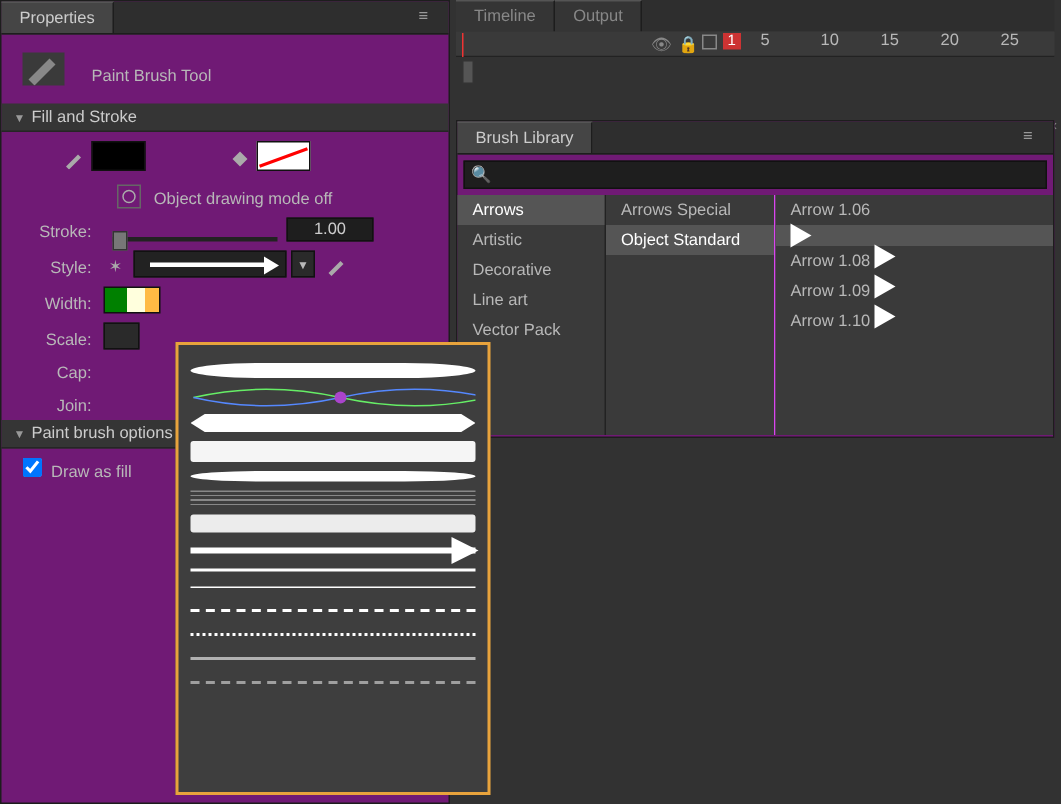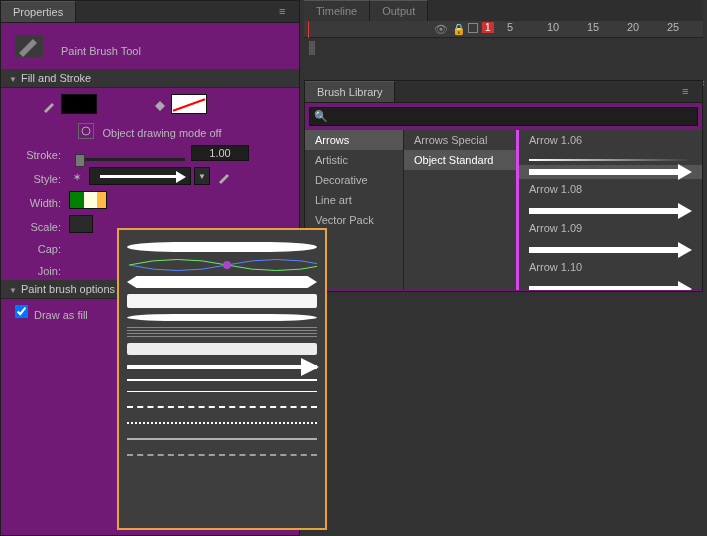--- a/index.html
+++ b/index.html
@@ -15,21 +15,21 @@
 input[type=text]{background:#1e1e1e;border:1px solid #111;color:#ccc;padding:1px 4px;width:48px;font-size:11px;text-align:center}
 .swatch{width:34px;height:18px;border:1px solid #111;display:inline-block;margin:0 4px}
 .swatch.black{background:#000}
 .swatch.nofill{background:#fff;position:relative}
 .swatch.nofill::after{content:"";position:absolute;left:0;right:0;top:50%;border-top:2px solid red;transform:rotate(-20deg)}
 .icon{width:16px;height:16px;display:inline-flex;align-items:center;justify-content:center;color:#aaa}
 .chk{margin-right:6px}
 .listcol{background:#3a3a3a}
 .listitem{padding:4px 10px;cursor:default}
 .listitem.sel{background:#555;color:#fff}
-.brushitem{padding:4px 10px;display:flex;flex-direction:column;gap:13px}
+.brushitem{padding:4px 10px;display:flex;flex-direction:row;gap:3px}
 .brushitem.sel{background:#555}
 .timeline{position:absolute;top:0;left:304px;width:399px}
 .tl-tabs{background:#2e2e2e;display:flex}
 .tl-layers{display:flex;background:#454545;border-top:1px solid #222}
 .layerrow{display:flex;align-items:center;padding:4px 8px;gap:6px;background:#555;width:166px}
 .search{background:#1e1e1e;border:1px solid #111;margin:4px;padding:2px 4px;color:#999}
 .stylesw{width:100px;height:16px;background:#222;border:1px solid #111;display:inline-flex;align-items:center;justify-content:center;margin-right:3px}
 .stylesw .mini-arrow{width:80%;height:3px;background:#fff;position:relative}
 .stylesw .mini-arrow::after{content:"";position:absolute;right:-6px;top:-4px;border-left:10px solid #fff;border-top:6px solid transparent;border-bottom:6px solid transparent}
 .dd{width:14px;height:16px;background:#2a2a2a;border:1px solid #111;display:inline-flex;align-items:center;justify-content:center;font-size:8px}
@@ -186,21 +186,21 @@
   </div>
   <div class="search">🔍</div>
   <div style="display:flex;height:160px">
     <div class="listcol" style="width:98px;border-right:1px solid #222" id="catlist">
         <div class="listitem sel">Arrows</div>
         <div class="listitem">Artistic</div>
         <div class="listitem">Decorative</div>
         <div class="listitem">Line art</div>
         <div class="listitem">Vector Pack</div>
       </div>
-    <div class="listcol" style="width:112px;border-right:3px solid #d946ef" id="sublist">
+    <div class="listcol" style="width:112px;border-right:1px solid #d946ef" id="sublist">
         <div class="listitem">Arrows Special</div>
         <div class="listitem sel">Object Standard</div>
       </div>
     <div class="listcol" style="flex:1;overflow:hidden" id="brushlist">
         <div class="brushitem">
           <span>Arrow 1.06</span>
           <div style="height: 2px; background: linear-gradient(to right, rgb(255, 255, 255), transparent);"></div>
         </div>
         <div class="brushitem sel">
           <div style="height: 6px; background: rgb(255, 255, 255); position: relative; margin-right: 14px;">

